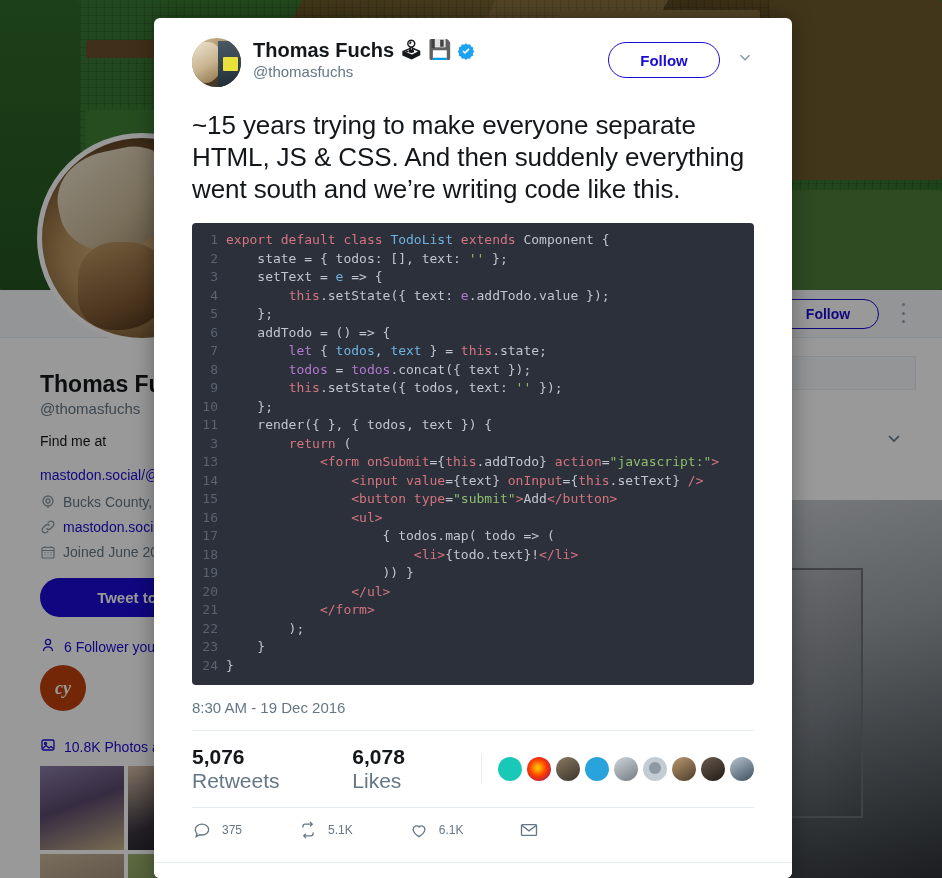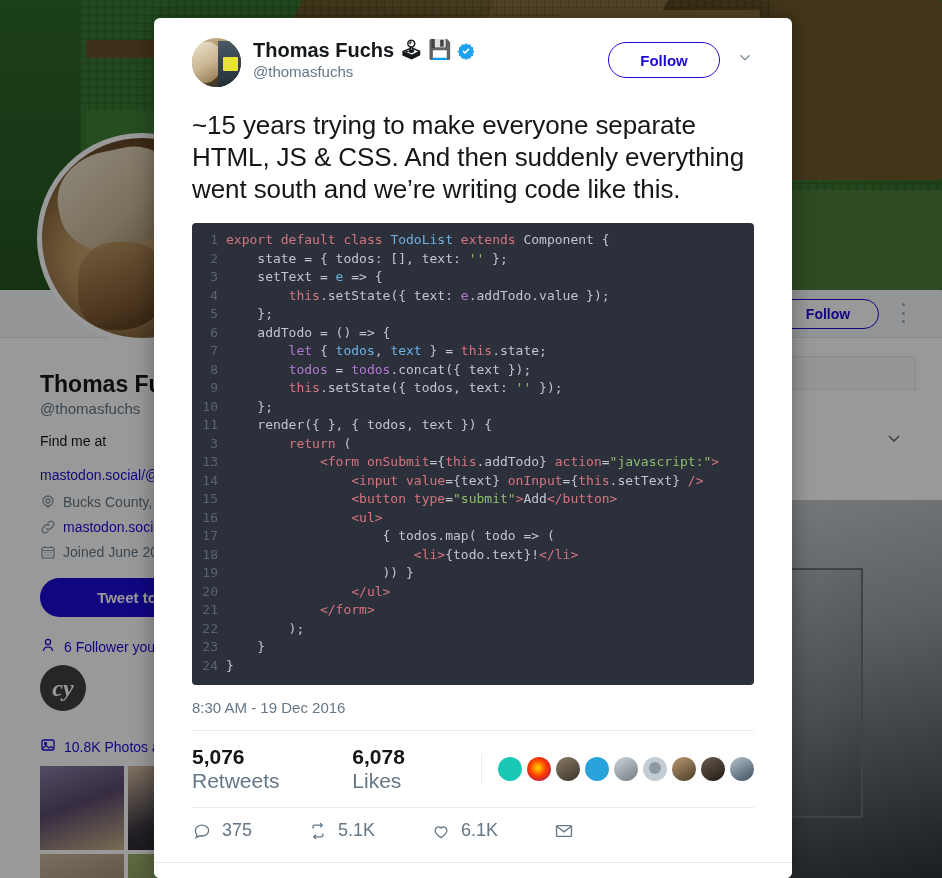--- a/index.html
+++ b/index.html
@@ -86,23 +86,23 @@
     margin-top: 18px; width: 174px; height: 39px; border-radius: 20px;
     background: #1b0bd6; color: #fff; font-size: 15px; font-weight: bold;
     display: flex; align-items: center; justify-content: center;
   }
   .bg-followers {
     display: flex; align-items: center; gap: 8px;
     font-size: 14px; color: #1b0bd6; margin-top: 20px;
   }
   .bg-cy {
     margin-top: 9px; width: 46px; height: 46px; border-radius: 50%;
-    background: #404040; color: #fff;
+    background: #c2410c; color: #fff;
     display: flex; align-items: center; justify-content: center;
-    font-size: 24px; font-weight: bold; font-style: italic;
+    font-size: 18px; font-weight: bold; font-style: italic;
     font-family: "Liberation Serif", serif;
   }
   .bg-photos {
     display: flex; align-items: center; gap: 8px;
     font-size: 14px; color: #1b0bd6; margin-top: 26px;
   }
   .bg-photo-grid {
     margin-top: 10px; display: grid; grid-template-columns: repeat(3, 84px);
     grid-auto-rows: 84px; gap: 4px;
   }
@@ -232,21 +232,21 @@
   .f4 { background: #29a3dc; }
   .f5 { background: linear-gradient(150deg,#cfd6da,#717b82); }
   .f6 { background: #c3ccd3; position: relative; }
   .f6::after { content:""; position:absolute; left:6px; top:5px; width:12px; height:12px; border-radius:50%; background:#8e9aa3; }
   .f7 { background: linear-gradient(150deg,#b99a72,#4d3b28); }
   .f8 { background: linear-gradient(150deg,#6b5c4e,#201a15); }
   .f9 { background: linear-gradient(150deg,#b7c4cf,#3d4e5e); }
 
   .tw-actions {
     margin-top: 12px; display: flex; align-items: center;
-    color: #657786; font-size: 18px; padding-bottom: 24px;
+    color: #657786; font-size: 12px; padding-bottom: 24px;
   }
   .act { display: flex; align-items: center; gap: 10px; cursor: pointer; }
   .act + .act { margin-left: 56px; }
   .act .aic { width: 20px; height: 20px; display: block; }
 
   .modal-bottom-strip {
     position: absolute; left: 0; bottom: 0; width: 100%; height: 16px;
     background: #fff; border-top: 1px solid #e6ecf0;
   }
 </style>

